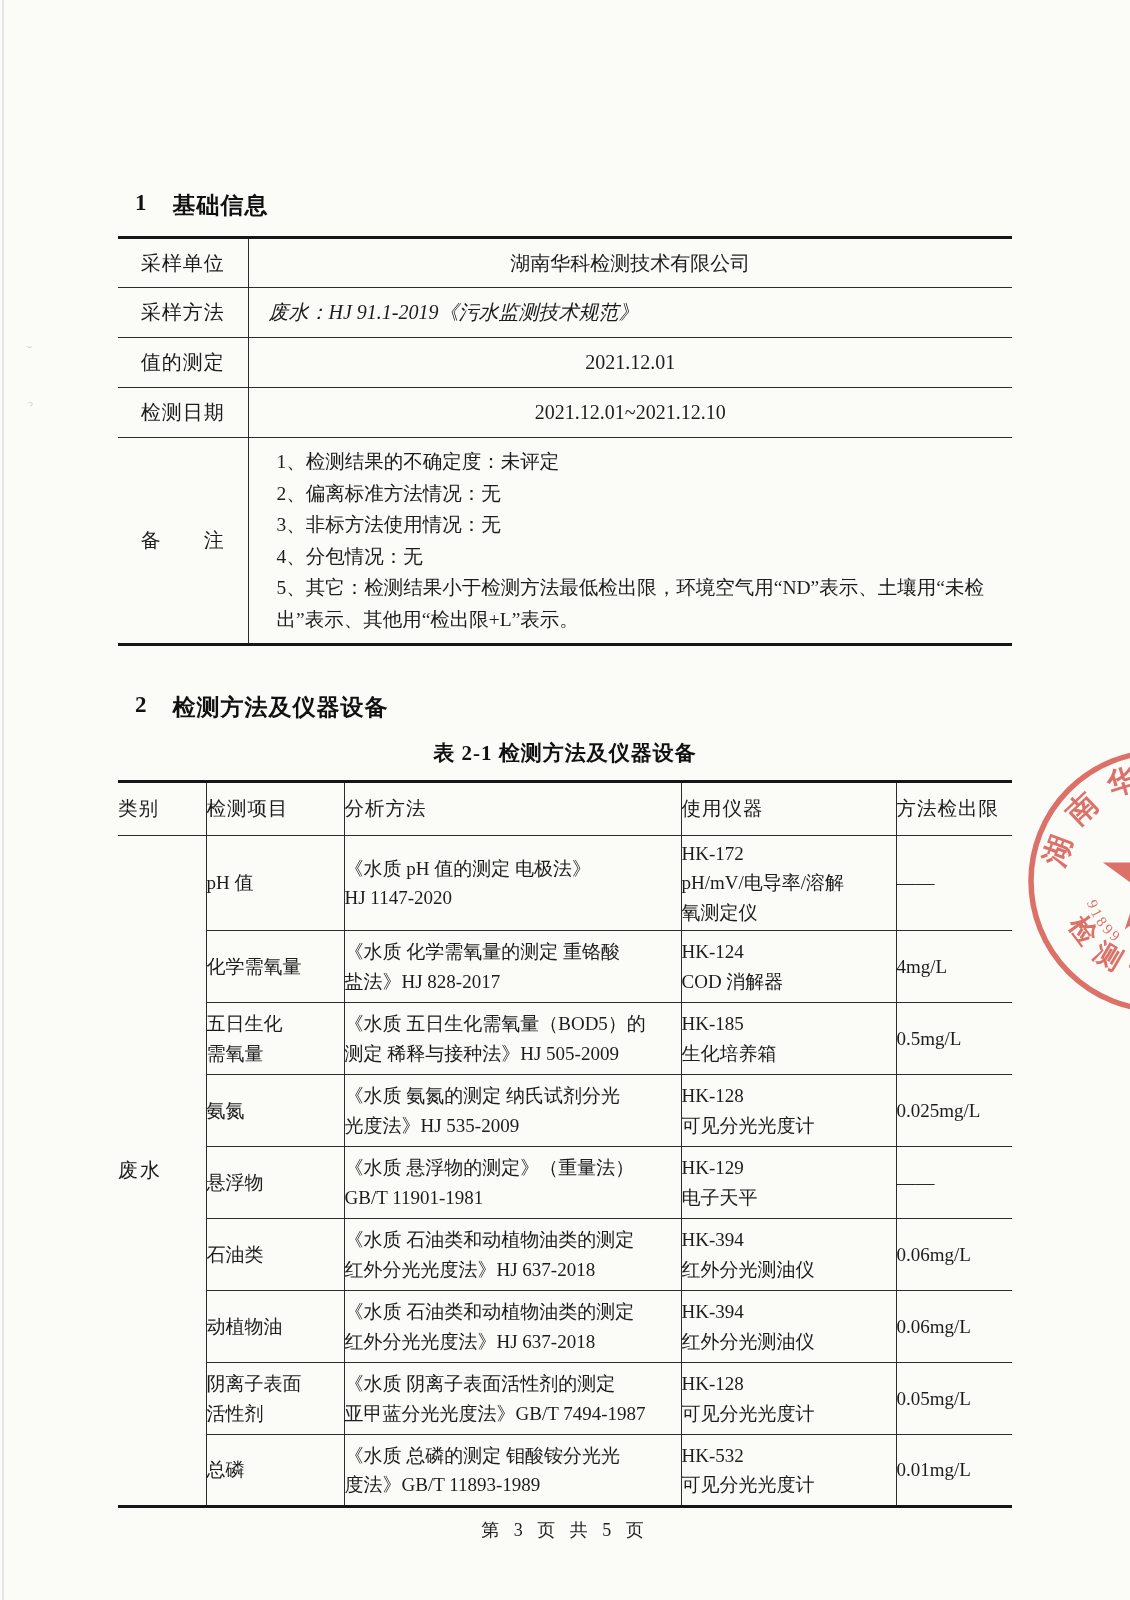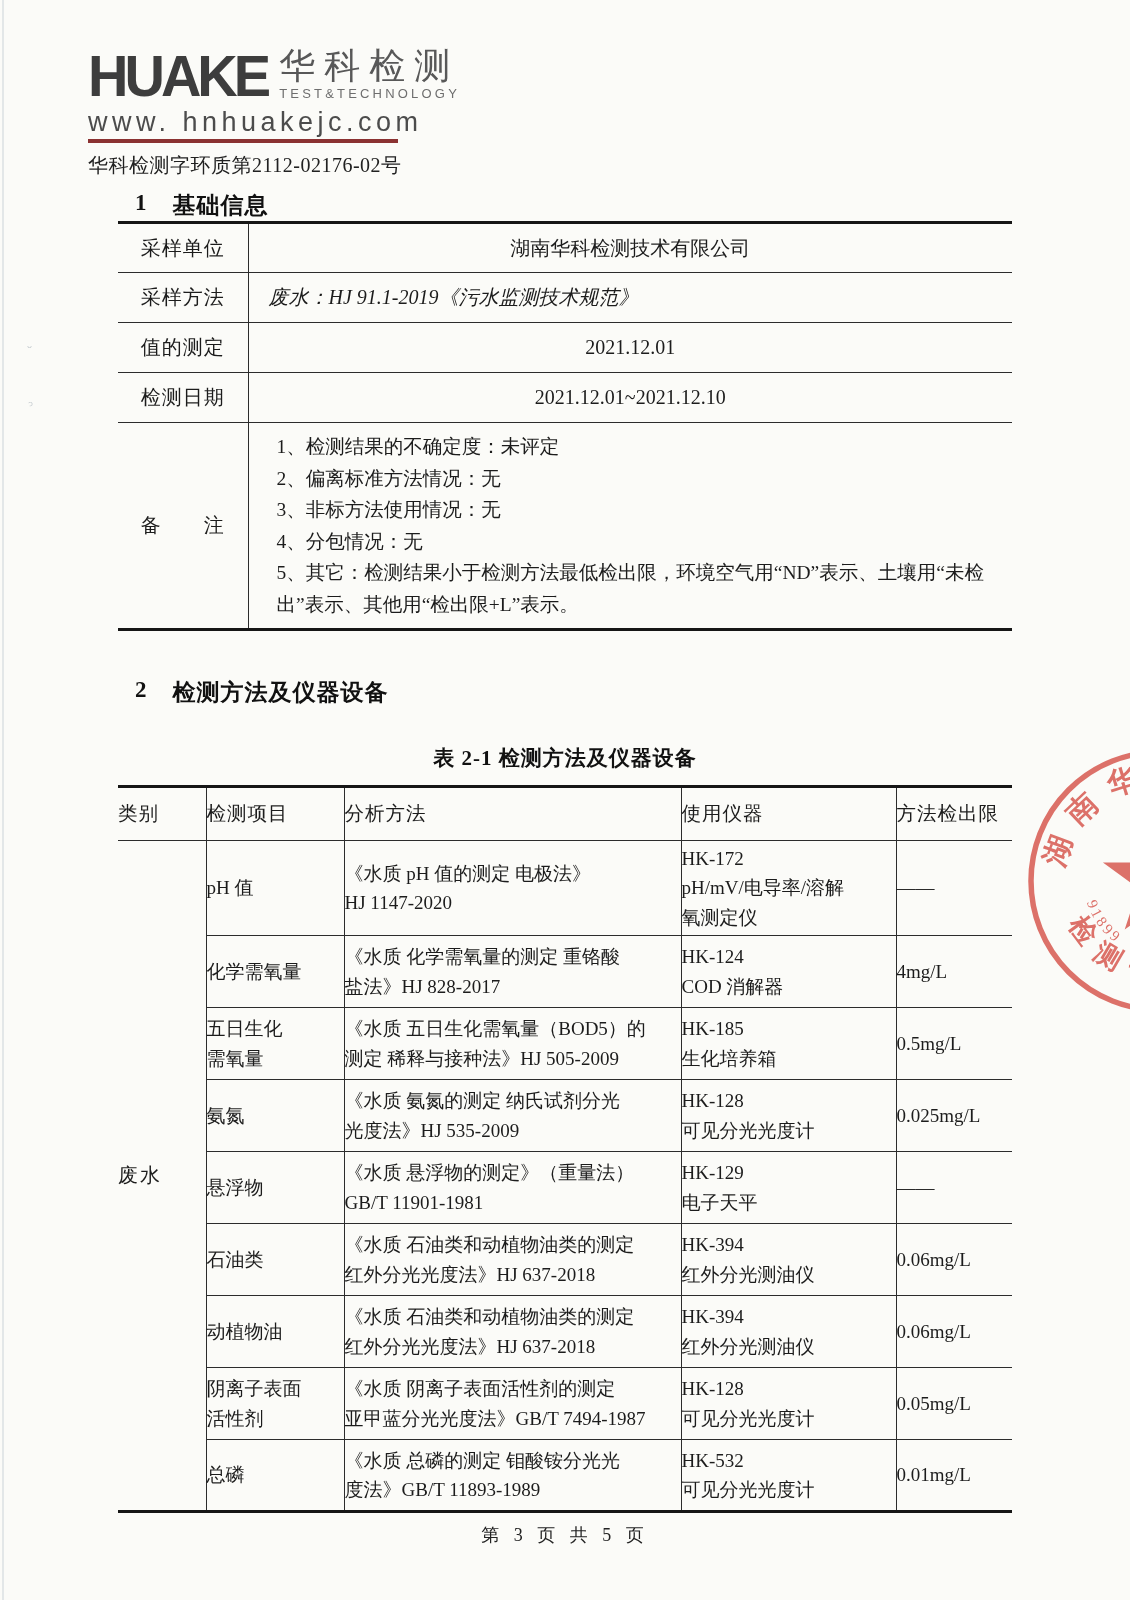--- a/index.html
+++ b/index.html
@@ -30,32 +30,32 @@
   .red-rule { width:310px; height:4px; margin-top:1px; }
   .doc-number { margin-top:9px; font-size:20px; color:#212121; letter-spacing:.5px; }
 
   
   .main { position:absolute; left:118px; top:190px; width:894px; }
   .sec-title { font-weight:bold; font-size:23px; letter-spacing:1px; padding-left:17px;
     display:flex; gap:26px; color:#111; }
   .sec-title .sec-num { letter-spacing:0; }
 
   table { border-collapse:collapse; width:894px; table-layout:fixed; }
-  .t1 { border-top:3.5px solid #161616; border-bottom:3.5px solid #161616;
+  .t1 { margin-top:15px; border-top:3.5px solid #161616; border-bottom:3.5px solid #161616;
         border-left:hidden; border-right:hidden; }
   .t1 td { border-top:1.4px solid #2c2c2c; font-size:20px; vertical-align:middle; }
   .t1 td.lbl { width:130px; border-right:1.4px solid #2c2c2c; text-align:center; letter-spacing:1px; }
   .t1 td.val { text-align:center; }
   .t1 td.val.left { text-align:left; padding-left:20px;font-style:italic; }
   .t1 tr.r { height:50px; }
   .t1 tr.remark { height:192px; }
   .t1 td.remark-val { text-align:left; padding:8px 14px 8px 21px; font-size:19.5px; line-height:31.5px; vertical-align:middle; }
 
   .sec2-title { margin-top:46px; }
-  .t2-caption { margin-top:36px; text-align:center; font-weight:bold; font-size:21px; letter-spacing:1px; color:#111; }
+  .t2-caption { margin-top:16px; text-align:center; font-weight:bold; font-size:21px; letter-spacing:1px; color:#111; }
 
   .t2 { margin-top:13px; border-top:3.5px solid #161616; border-bottom:3.5px solid #161616;
         border-left:hidden; border-right:hidden; }
   .t2 td, .t2 th { border:1.4px solid #2c2c2c; font-size:19px; text-align:left;
         vertical-align:middle; font-weight:normal; white-space:pre-line; line-height:1.55; }
   .t2 tr.hdr { height:54px; }
   .t2 tr.hdr th { font-size:19.5px; letter-spacing:1px; }
   .t2 tr.ph { height:95px; }
   .t2 tr.dr { height:72px; }
   .col-cat { width:88px; } .col-item { width:138px; } .col-method { width:337px; }
@@ -68,32 +68,20 @@
   .stamp { position:absolute; left:998px; top:726px; opacity:.82; }
 </style>
 </head>
 <body>
 
 <div class="page">
   <div class="scan-edge"></div>
   <span class="artifact" style="left:27px; top:340px;">ᵕ</span>
   <span class="artifact" style="left:29px; top:398px; transform:rotate(-20deg);">ᵓ</span>
 
-  <div class="header">
-    <div class="logo-row">
-      <span class="logo-en">HUAKE</span>
-      <span class="logo-cn-block">
-        <span class="logo-cn">华科检测</span>
-        <span class="logo-sub">TEST&amp;TECHNOLOGY</span>
-      </span>
-    </div>
-    <div class="website">www. hnhuakejc.com</div>
-    <div class="red-rule" id="red-rule" style="background: rgb(139, 50, 50);"></div>
-    <div class="doc-number">华科检测字环质第2112-02176-02号</div>
-  </div>
 
   <div class="main">
 
     <div class="sec-title">
       <span class="sec-num">1</span>
       <span>基础信息</span>
     </div>
 
     <table class="t1">
       <tbody>

